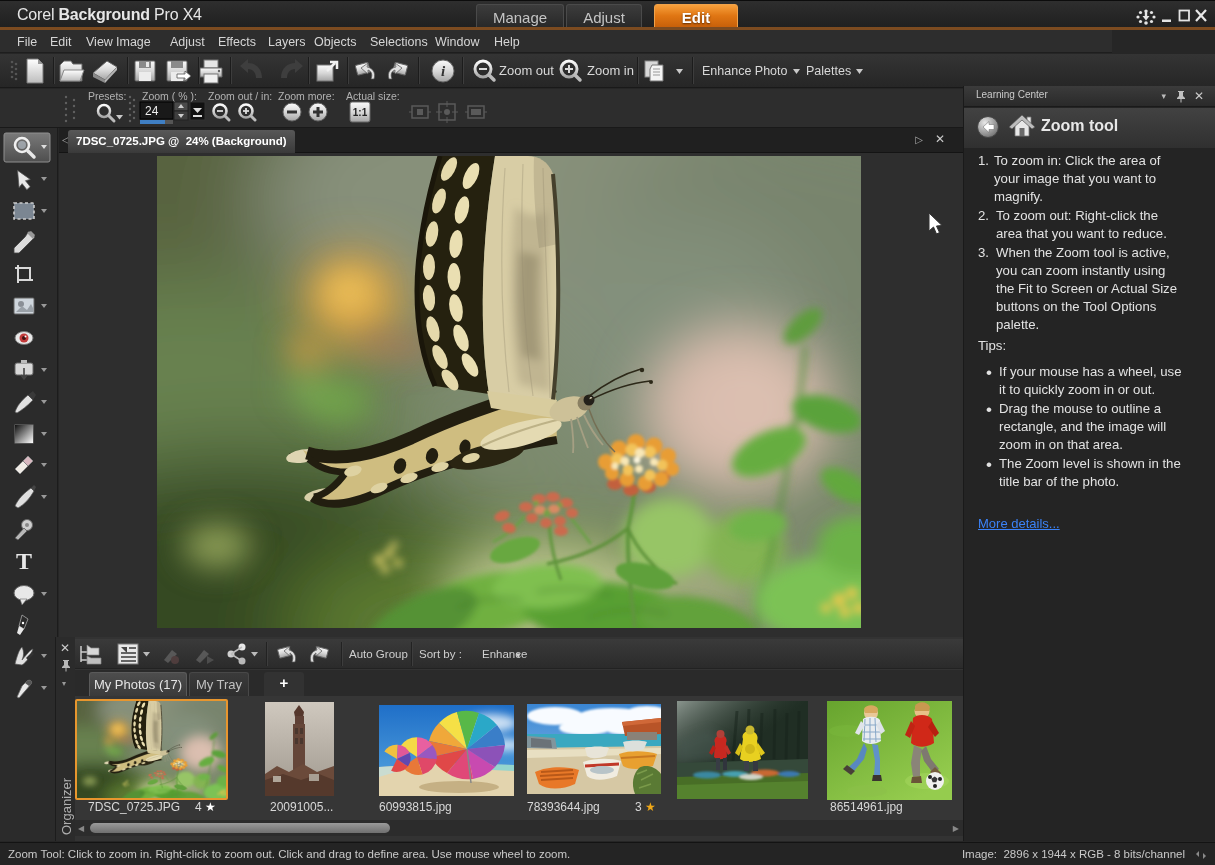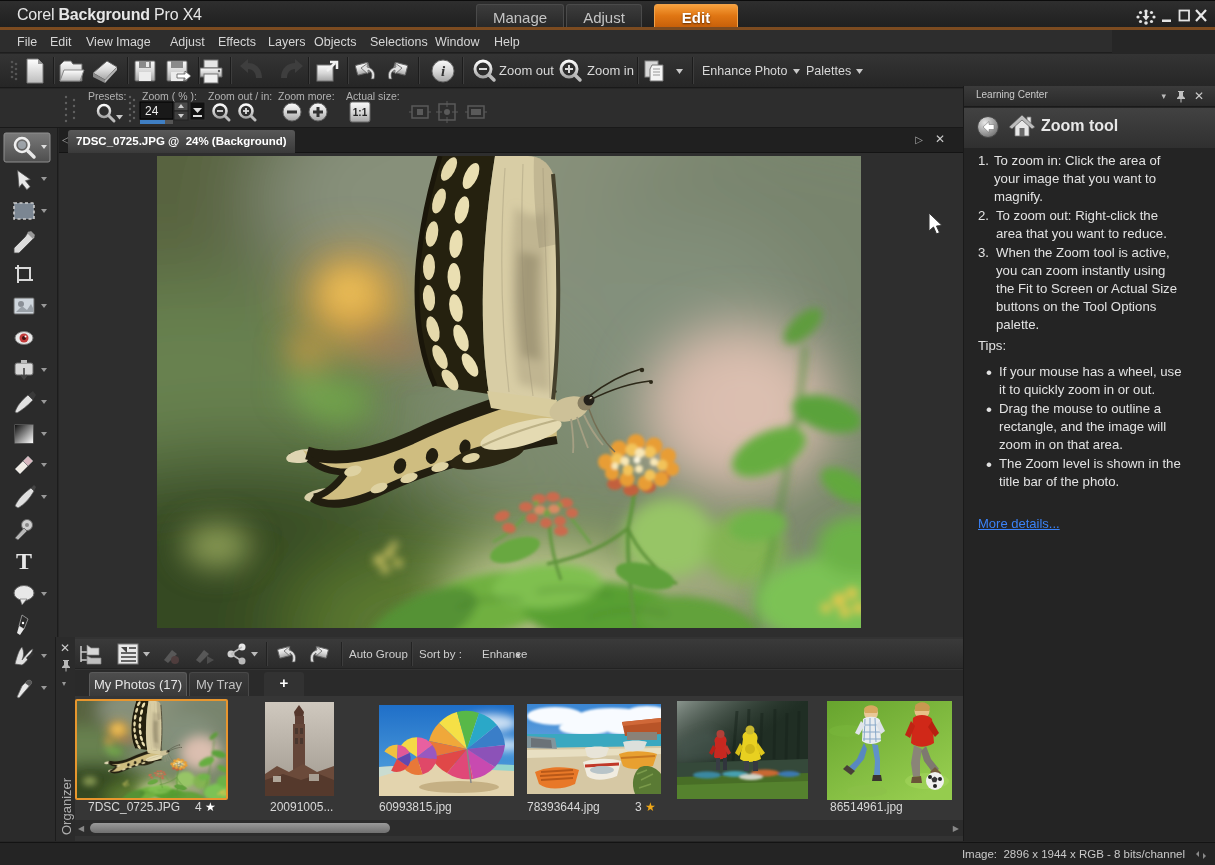--- a/index.html
+++ b/index.html
@@ -1065,20 +1065,21 @@
       <div class="tlabel" style="left:605px;top:104px;margin-top:44px;">83162926.jpg</div>
       <div class="tlabel" style="left:755px;top:104px;">86514961.jpg</div>
     </div>
     <div id="orgscroll">
       <div style="position:absolute;left:3px;top:4px;color:#888;font-size:8px">◀</div>
       <div class="handle"></div>
       <div style="position:absolute;right:4px;top:4px;color:#888;font-size:8px">▶</div>
     </div>
   </div>
   <div id="statusbar" class="abs">
+    <div class="l">Zoom Tool: Click to zoom in. Right-click to zoom out. Click and drag to define area. Use mouse wheel to zoom.</div>
     <div class="r">Image:&nbsp; 2896 x 1944 x RGB - 8 bits/channel</div>
     <svg width="12" height="12" style="position:absolute;right:8px;top:6px">
         <g fill="#8a8a8a">
           <path d="M1,5 L4,2 L4,8 Z"></path>
           <path d="M11,7 L8,4 L8,10 Z"></path>
         </g>
       </svg>
   </div>
 </div>
 

